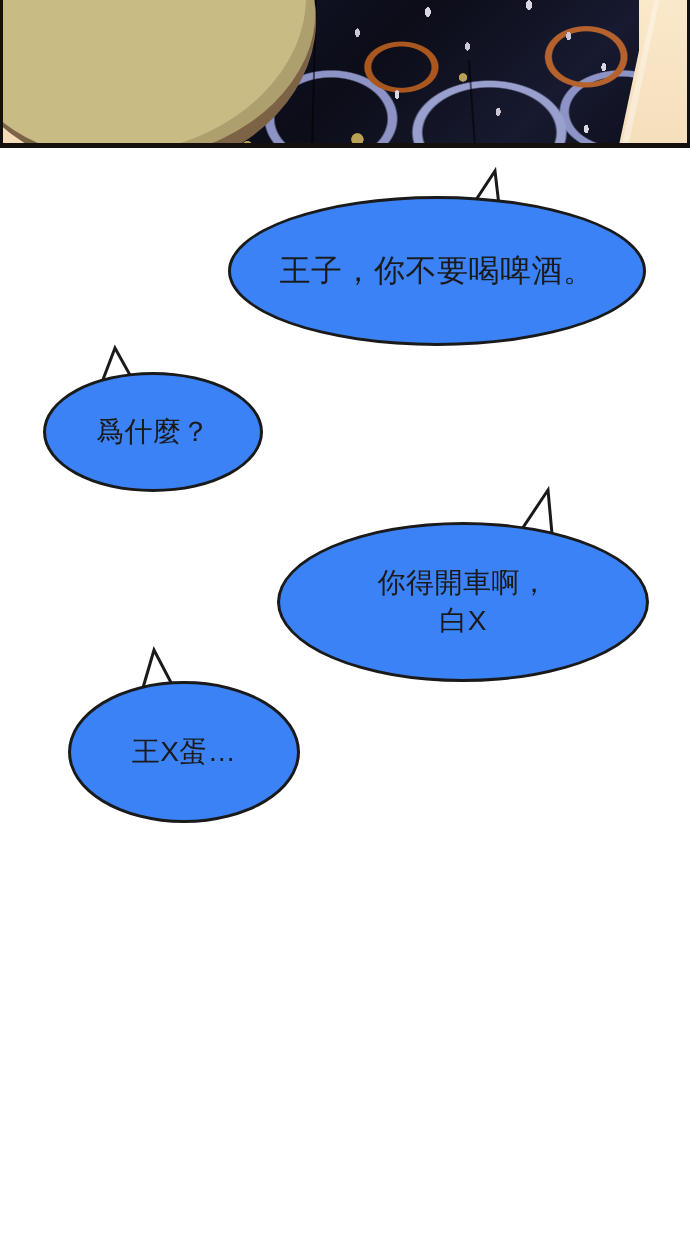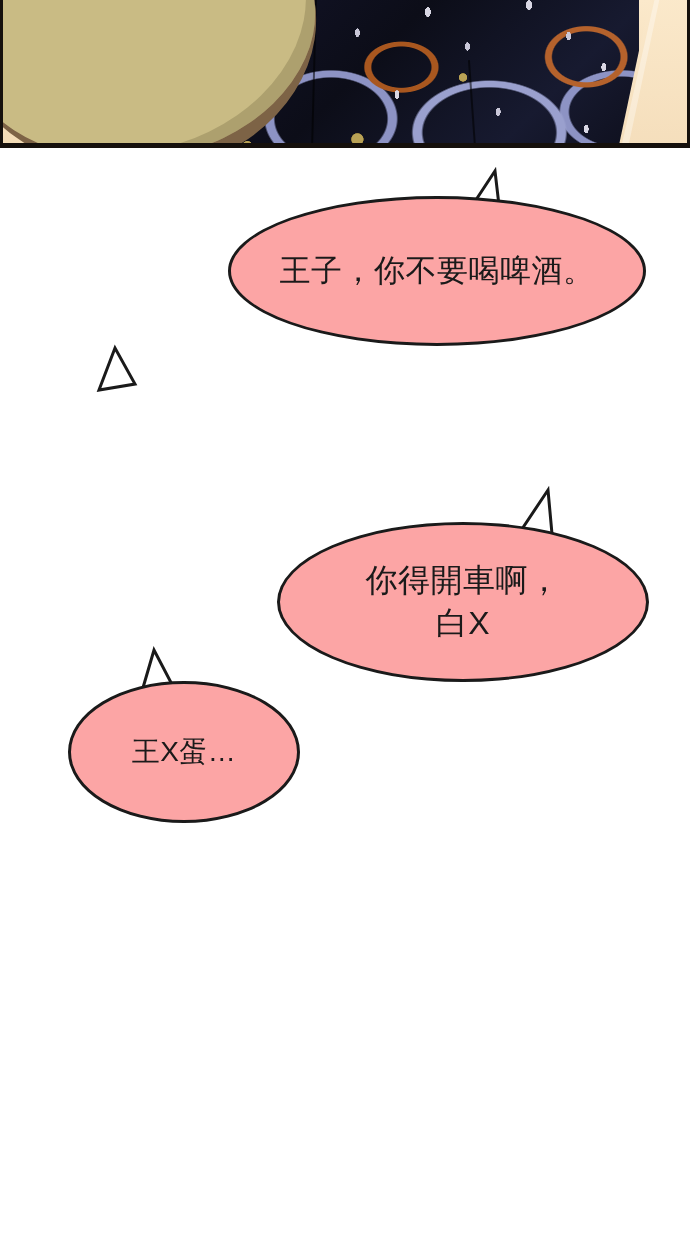--- a/index.html
+++ b/index.html
@@ -136,21 +136,21 @@
     width: 2px;
     background: rgba(0,0,0,0.55);
   }
   .seam.s1 { left: 310px; top: 0px; height: 148px; transform: rotate(1.5deg); }
   .seam.s2 { left: 468px; top: 60px; height: 88px; transform: rotate(-4deg); }
 
   
   .bubble {
     position: absolute;
     box-sizing: border-box;
-    background: #fca5a5;
+    background: #3b82f6;
     border: 3px solid #1a1a1a;
     border-radius: 50% / 50%;
     display: flex;
     align-items: center;
     justify-content: center;
     text-align: center;
     color: #1a1a1a;
   }
   .bubble-text {
     display: block;
@@ -173,21 +173,21 @@
     stroke-linejoin: miter;
   }
 
   
   #bubble-1 { left: 228px; top: 196px;  width: 418px; height: 150px; font-size: 31px; }
   #tail-1   { left: 440px; top: 162px;  width: 120px; height: 70px; }
 
   #bubble-2 { left: 43px;  top: 372px;  width: 220px; height: 120px; font-size: 28px; }
   #tail-2   { left: 70px;  top: 340px;  width: 120px; height: 62px; }
 
-  #bubble-3 { left: 277px; top: 522px;  width: 372px; height: 160px; font-size: 32px; }
+  #bubble-3 { left: 277px; top: 522px;  width: 372px; height: 160px; font-size: 28px; }
   #tail-3   { left: 490px; top: 482px;  width: 120px; height: 70px; }
 
   #bubble-4 { left: 68px;  top: 681px;  width: 232px; height: 142px; font-size: 28px; }
   #tail-4   { left: 110px; top: 644px;  width: 120px; height: 66px; }
 </style>
 </head>
 <body>
 
 <div id="comic-page">
 
@@ -211,20 +211,23 @@
   <svg class="tail" id="tail-1" viewBox="0 0 120 70">
     <path d="M 24 56 L 55 9 L 60 52 Z"></path>
   </svg>
   <div class="bubble" id="bubble-1">
     <span class="bubble-text">王子，你不要喝啤酒。</span>
   </div>
 
   <svg class="tail" id="tail-2" viewBox="0 0 120 62">
     <path d="M 29 50 L 45 8 L 65 44 Z"></path>
   </svg>
+  <div class="bubble" id="bubble-2">
+    <span class="bubble-text">爲什麼？</span>
+  </div>
 
   <svg class="tail" id="tail-3" viewBox="0 0 120 70">
     <path d="M 26 56 L 58 8 L 62 52 Z"></path>
   </svg>
   <div class="bubble" id="bubble-3">
     <span class="bubble-text">你得開車啊，
 白X</span>
   </div>
 
   <svg class="tail" id="tail-4" viewBox="0 0 120 66">

